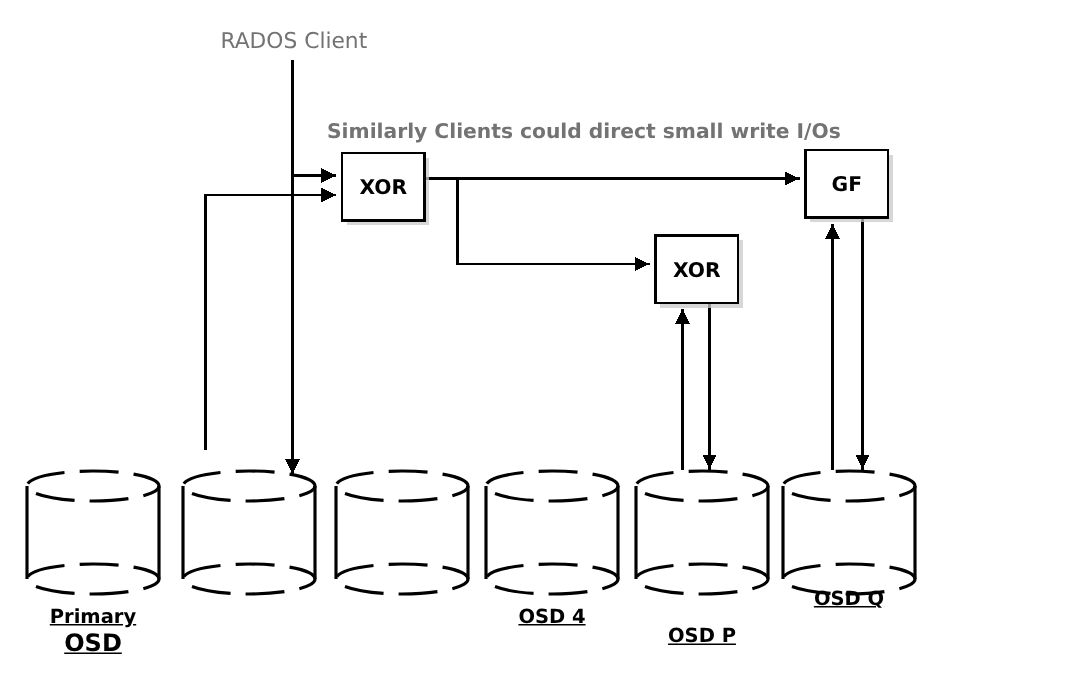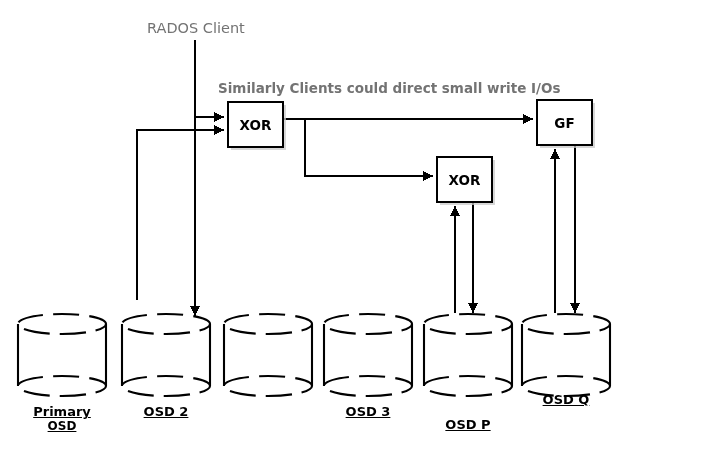--- a/index.html
+++ b/index.html
@@ -53,21 +53,21 @@
   .disk-label {
     position: absolute;
     text-align: center;
     font-size: 13px;
     font-weight: bold;
     width: 120px;
     text-decoration: underline;
   }
   .disk-label .sub {
     display: block;
-    font-size: 12px;
+    font-size: 16px;
     font-weight: bold;
   }
 </style>
 </head>
 <body>
 
 <div id="canvas">
 
   <svg width="710" height="462" viewBox="0 0 710 462" shape-rendering="crispEdges">
 
@@ -174,27 +174,24 @@
 
   <div class="lbl lbl-note">
     <div>Similarly Clients could direct small write I/Os</div>
   </div>
 
   <div class="disk-label" style="left:2px; top:404px;">
     <span>Primary</span>
     <span class="sub">OSD</span>
   </div>
 
-  <div class="disk-label" style="left:106px; top:404px;">
-    <span>OSD 2</span>
-  </div>
 
 
   <div class="disk-label" style="left:308px; top:404px;">
-    <span>OSD 3</span>
+    <span>OSD 4</span>
   </div>
 
   <div class="disk-label" style="left:408px; top:404px;margin-top:13px;">
     <span>OSD P</span>
   </div>
 
   <div class="disk-label" style="left:506px; top:392px;">
     <span>OSD Q</span>
   </div>
 

